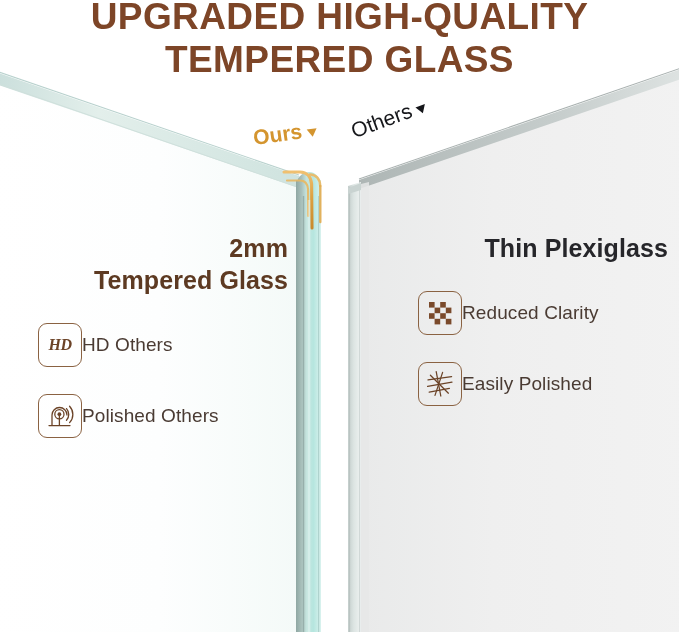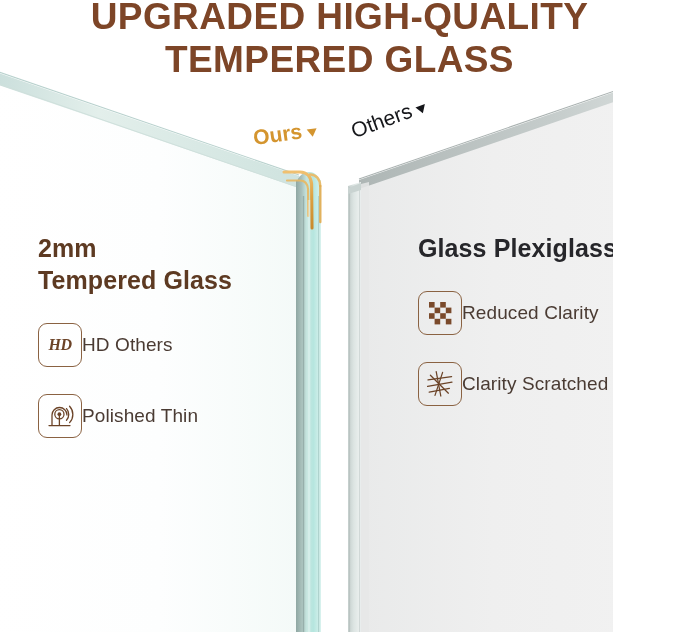--- a/index.html
+++ b/index.html
@@ -5,21 +5,21 @@
   html, body {
     margin: 0;
     padding: 0;
     background: #ffffff;
   }
   body {
     font-family: "Liberation Sans", sans-serif;
   }
   #stage {
     position: relative;
-    width: 613px;
+    width: 679px;
     height: 632px;
     overflow: hidden;
     background: #ffffff;
   }
 
   
   #scene {
     position: absolute;
     inset: 0;
     z-index: 1;
@@ -74,20 +74,21 @@
     color: #15161a;
     font-weight: 400;
     transform: rotate(-20deg);
     transform-origin: left bottom;
   }
 
   
   .col {
     position: absolute;
     z-index: 6;
+    text-align: right;
   }
   #col-ours  { left: 38px;  top: 232px; width: 250px; }
   #col-other { left: 418px; top: 232px; width: 250px; }
 
   .col-title {
     font-weight: 700;
     font-size: 25px;
     line-height: 1.28;
     letter-spacing: 0.1px;
   }
@@ -258,31 +259,31 @@
             <path d="M7 24 L7 14 A7.5 7.5 0 0 1 22 14"></path>
             <line x1="4" y1="24.6" x2="25" y2="24.6"></line>
             <circle cx="14.4" cy="13.2" r="4.6"></circle>
             <circle cx="14.4" cy="13.2" r="1.9" fill="#6b4327" stroke="none"></circle>
             <line x1="14.4" y1="15.1" x2="14.4" y2="24.2"></line>
             <path d="M21.5 7.6 A8.6 8.6 0 0 1 21.5 19.2"></path>
             <path d="M24.6 5.2 A12 12 0 0 1 24.6 21.6"></path>
           </svg>
         </span>
         <span class="flabel">
-          <span class="ln">Polished Thin</span>
+          <span class="ln">Polished Others</span>
         </span>
       </div>
 
 
     </div>
   </div>
 
   <div class="col" id="col-other">
     <div class="col-title">
-      <span class="t1">Glass Plexiglass</span>
+      <span class="t1">Thin Plexiglass</span>
     </div>
 
     <div class="features">
 
       <div class="feature">
         <span class="fbox">
           <svg width="28" height="28" viewBox="0 0 28 28">
             <g fill="#7a4a2b">
               <rect x="3.0" y="3.0" width="5.6" height="5.6"></rect>
               <rect x="14.2" y="3.0" width="5.6" height="5.6"></rect>
@@ -305,20 +306,20 @@
           <svg width="30" height="30" viewBox="0 0 30 30" fill="none" stroke="#6b4327" stroke-width="1.25" stroke-linecap="round">
             <line x1="11.2" y1="2.6" x2="15.8" y2="27.0"></line>
             <line x1="17.6" y1="3.4" x2="10.0" y2="26.4"></line>
             <line x1="3.0" y1="10.8" x2="26.6" y2="7.6"></line>
             <line x1="2.6" y1="17.4" x2="27.0" y2="13.2"></line>
             <line x1="4.2" y1="23.2" x2="24.4" y2="19.4"></line>
             <line x1="5.4" y1="6.2" x2="23.4" y2="24.2"></line>
           </svg>
         </span>
         <span class="flabel">
-          <span class="ln">Clarity Scratched</span>
+          <span class="ln">Easily Polished</span>
         </span>
       </div>
 
     </div>
   </div>
 
 </div>
 
 </body></html>

